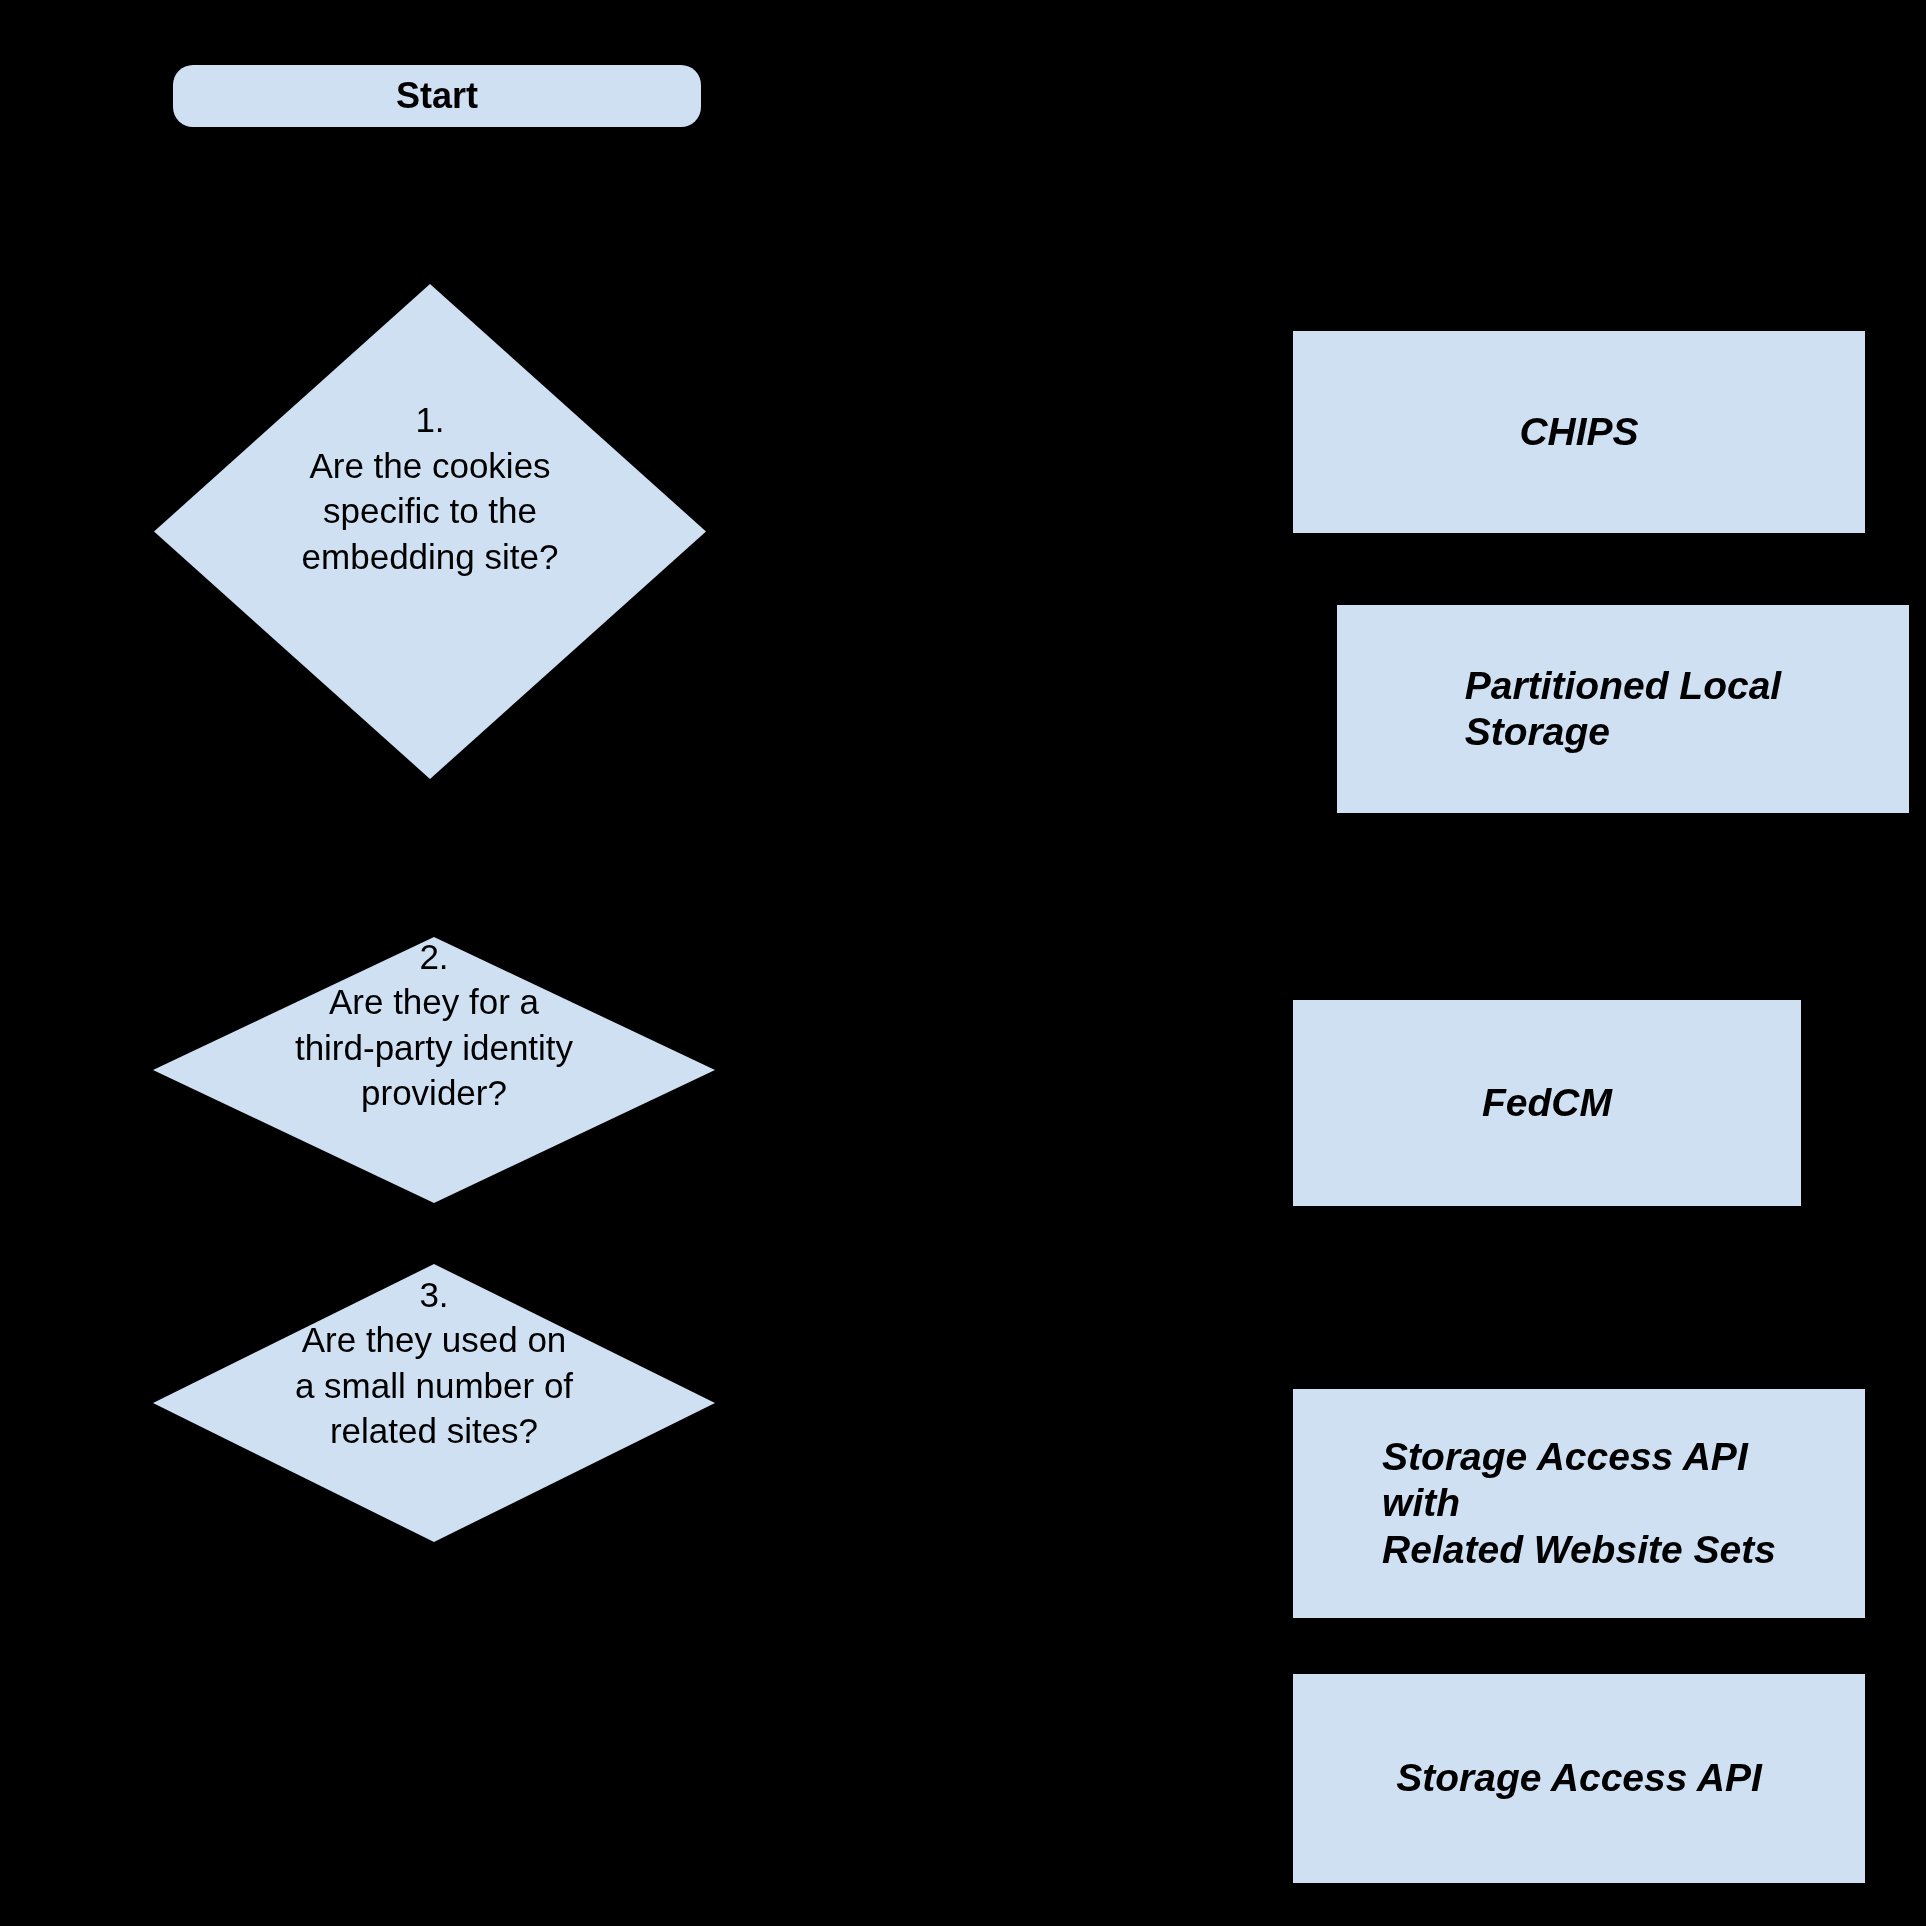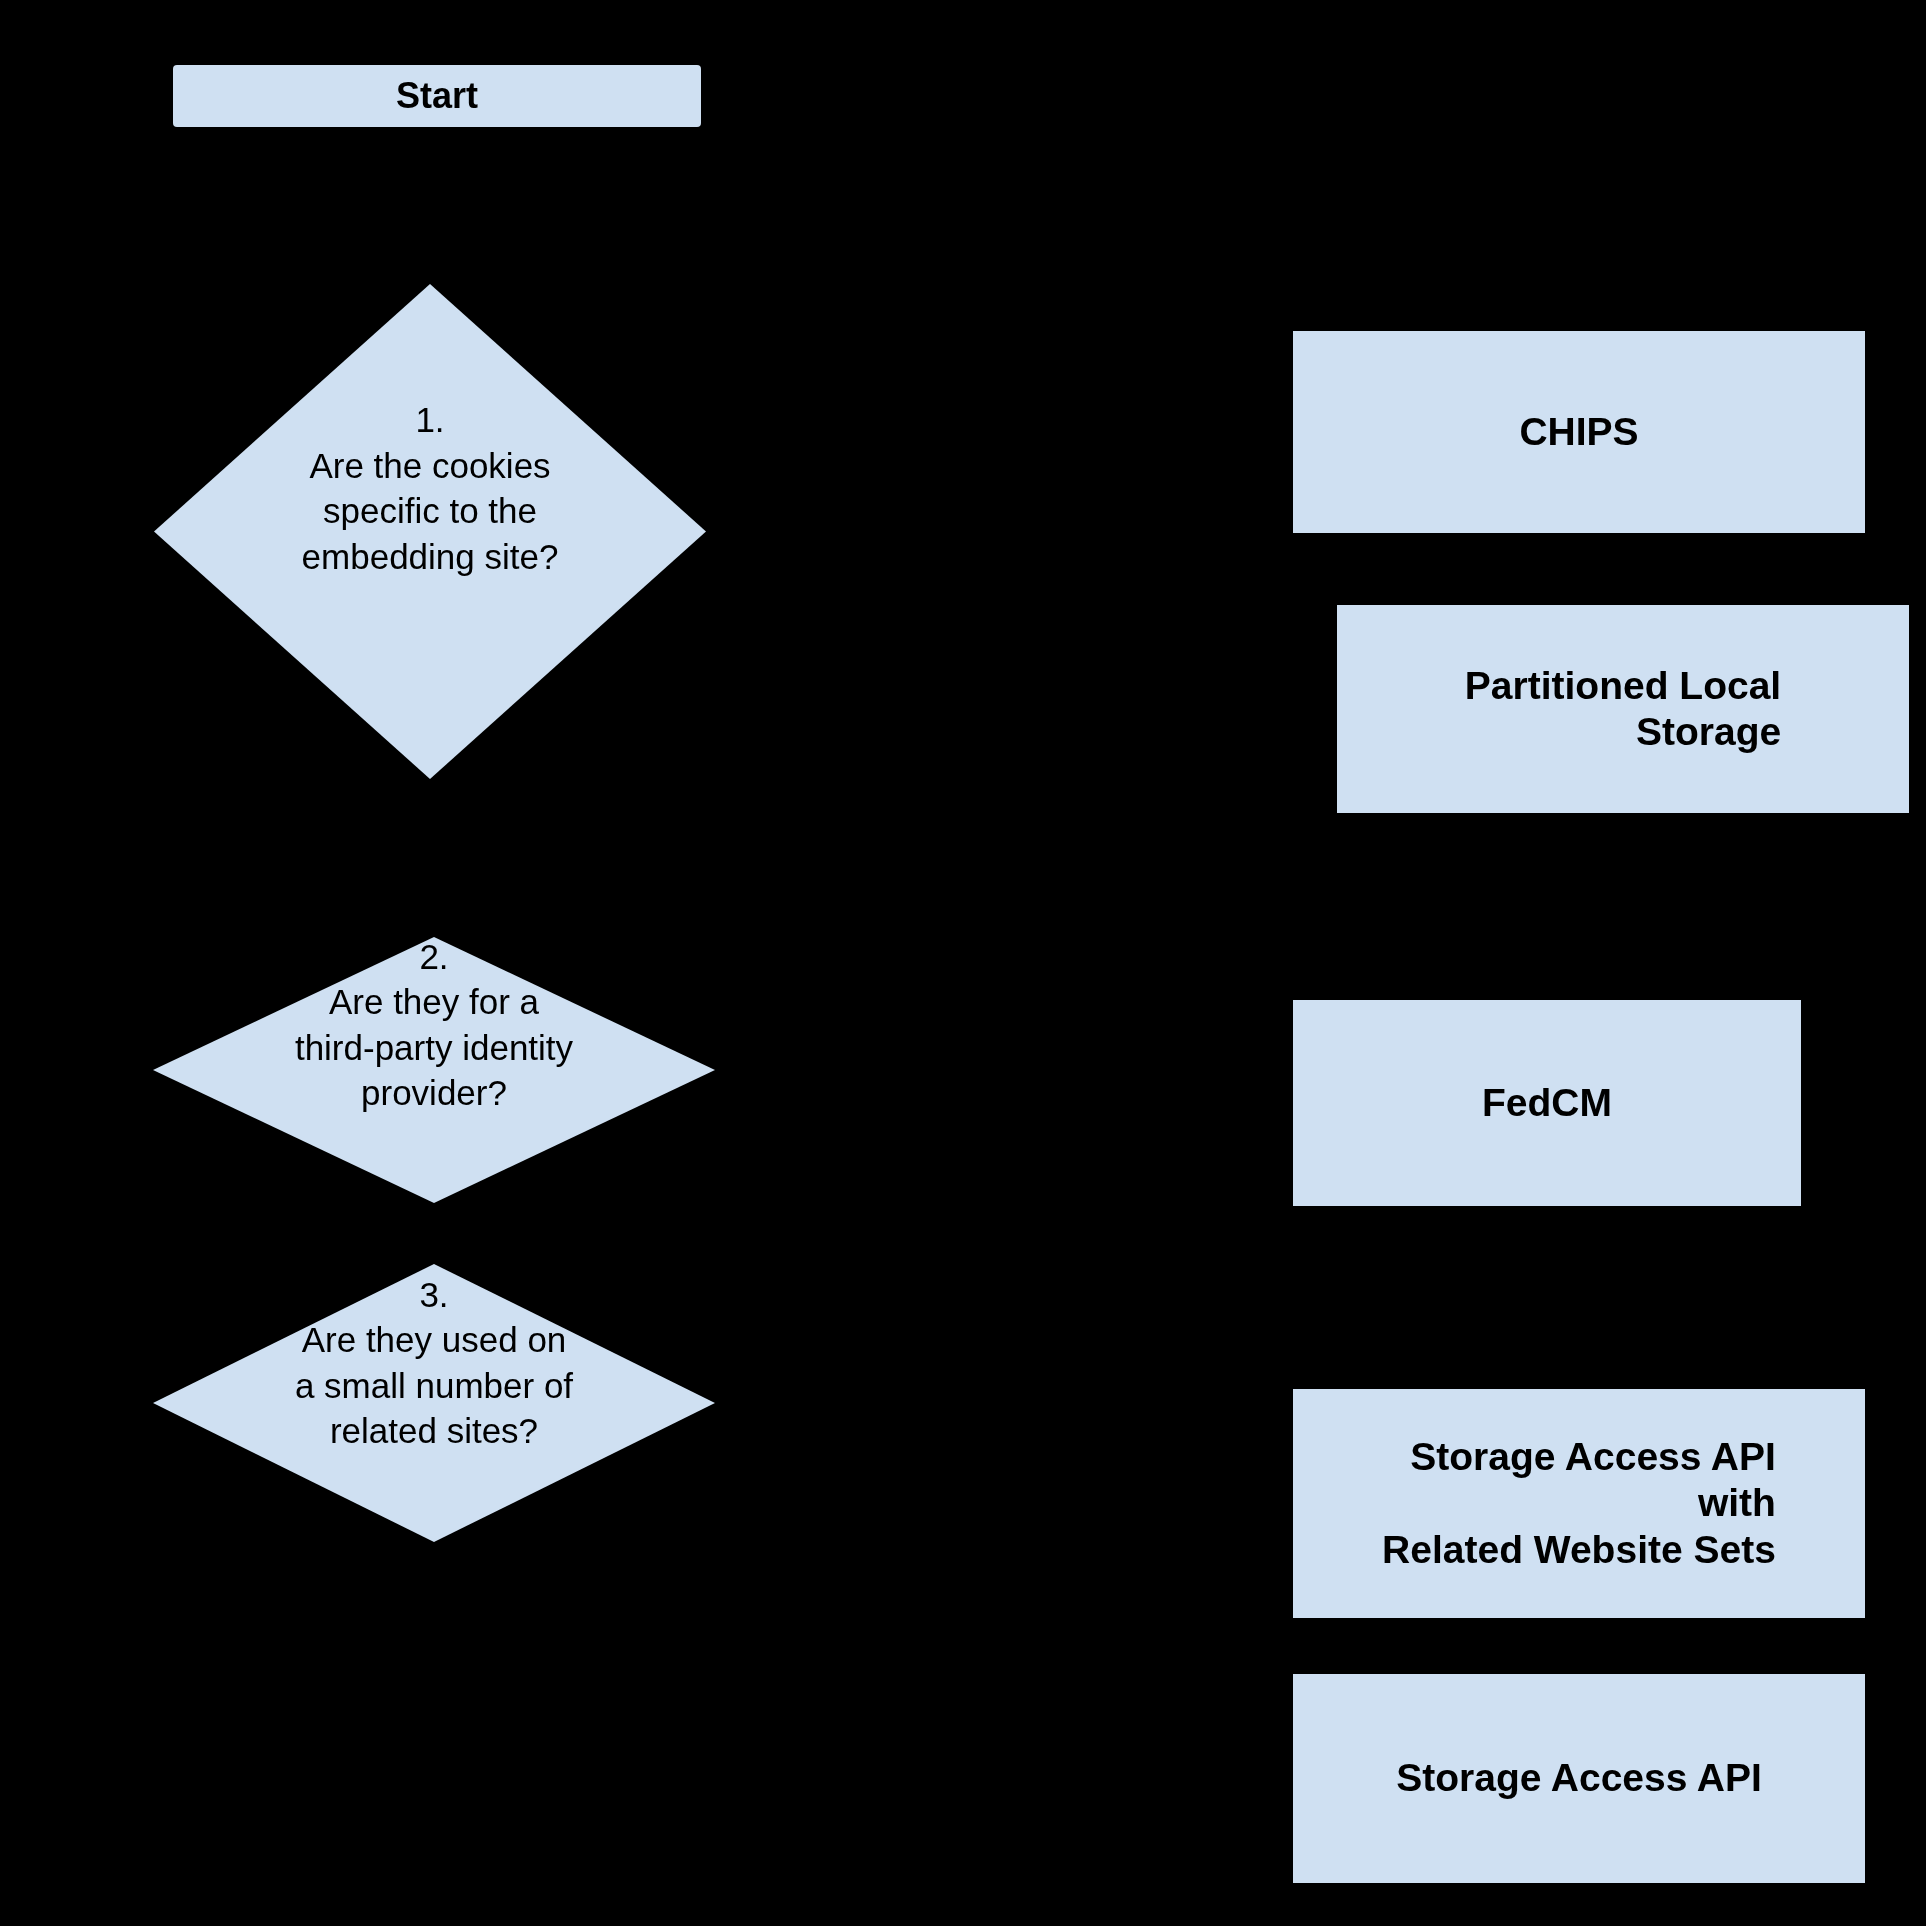--- a/index.html
+++ b/index.html
@@ -14,43 +14,44 @@
     height: 1926px;
     background: #000000;
     overflow: hidden;
     font-family: "Liberation Sans", "DejaVu Sans", sans-serif;
   }
 
   
   .terminator {
     position: absolute;
     background: #cfe0f2;
-    border-radius: 4px;
+    border-radius: 20px;
     display: flex;
     align-items: center;
     justify-content: center;
     color: #000000;
     font-weight: bold;
     text-align: center;
     line-height: 1.15;
   }
 
   
   .process {
     position: absolute;
     background: #cfe0f2;
     display: flex;
     align-items: center;
     justify-content: center;
     color: #000000;
     font-weight: bold;
-    text-align: right;
+    text-align: left;
     line-height: 1.18;
     box-sizing: border-box;
     padding: 4.6px 10.8px;
+    font-style: italic;
   }
 
   
   .decision {
     position: absolute;
   }
   .decision .dshape {
     position: absolute;
     inset: 0;
     background: #cfe0f2;

